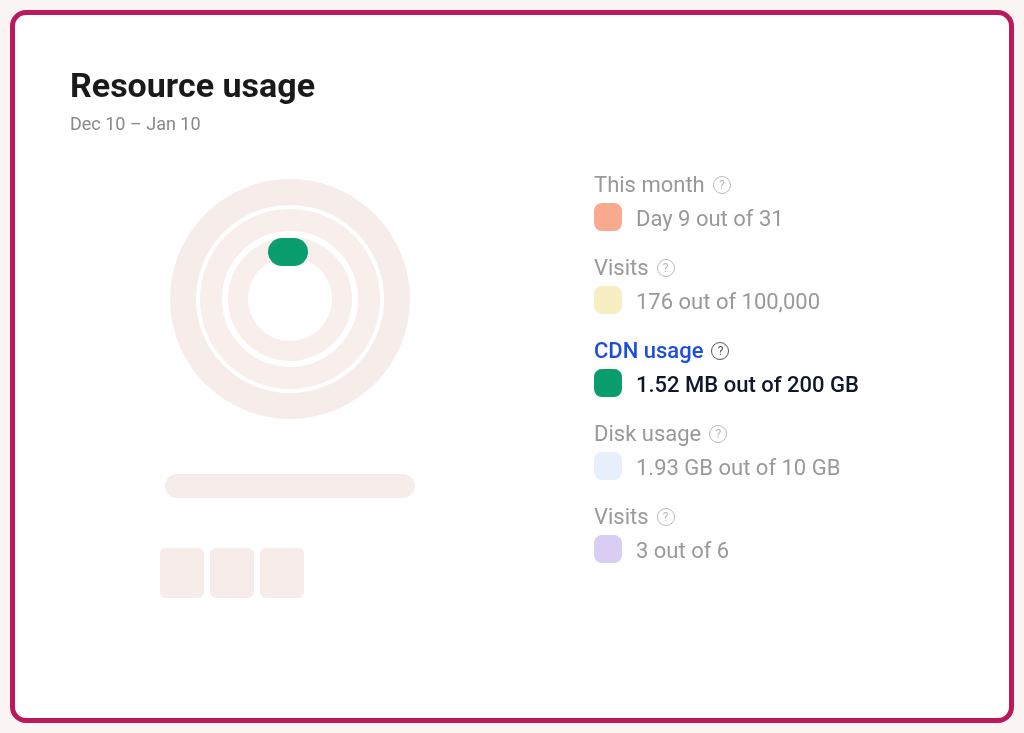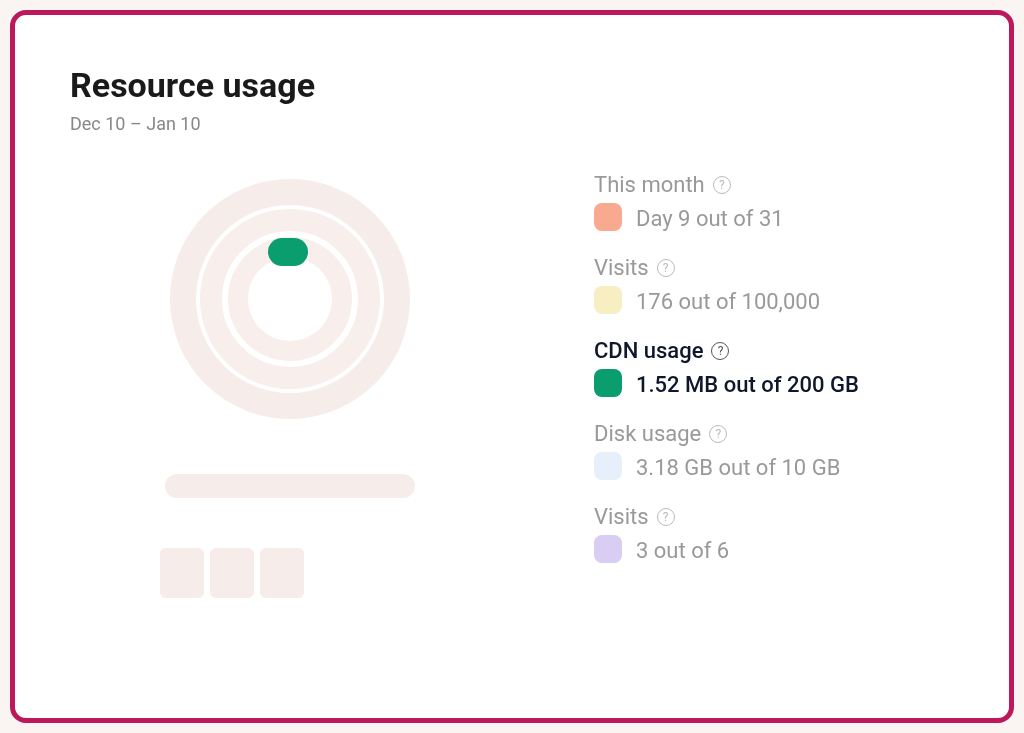--- a/index.html
+++ b/index.html
@@ -125,21 +125,21 @@
     .metric-label-row {
       display: flex;
       align-items: center;
       gap: 8px;
     }
     .metric-label {
       font-size: 22px;
       color: #999;
     }
     .metric-item.active .metric-label {
-      color: #0f172a;
+      color: #1d4ed8;
       font-weight: 500;
     }
     .help-icon {
       width: 18px;
       height: 18px;
       border: 1.5px solid currentColor;
       border-radius: 50%;
       display: inline-flex;
       align-items: center;
       justify-content: center;
@@ -229,21 +229,21 @@
         </div>
       </div>
 
       <div class="metric-item">
         <div class="metric-label-row">
           <span class="metric-label">Disk usage</span>
           <span class="help-icon">?</span>
         </div>
         <div class="metric-value-row">
           <span class="color-swatch" style="background:#e7f0fa"></span>
-          <span class="metric-value">3.18 GB out of 10 GB</span>
+          <span class="metric-value">1.93 GB out of 10 GB</span>
         </div>
       </div>
 
       <div class="metric-item">
         <div class="metric-label-row">
           <span class="metric-label">Visits</span>
           <span class="help-icon">?</span>
         </div>
         <div class="metric-value-row">
           <span class="color-swatch" style="background:#d9cdf3"></span>

